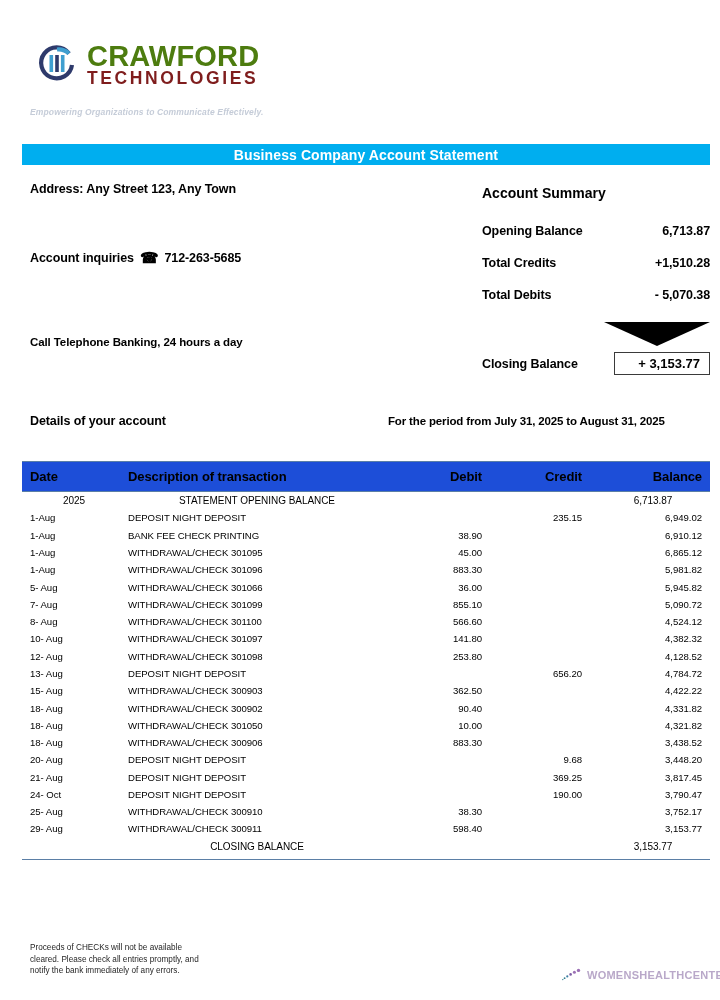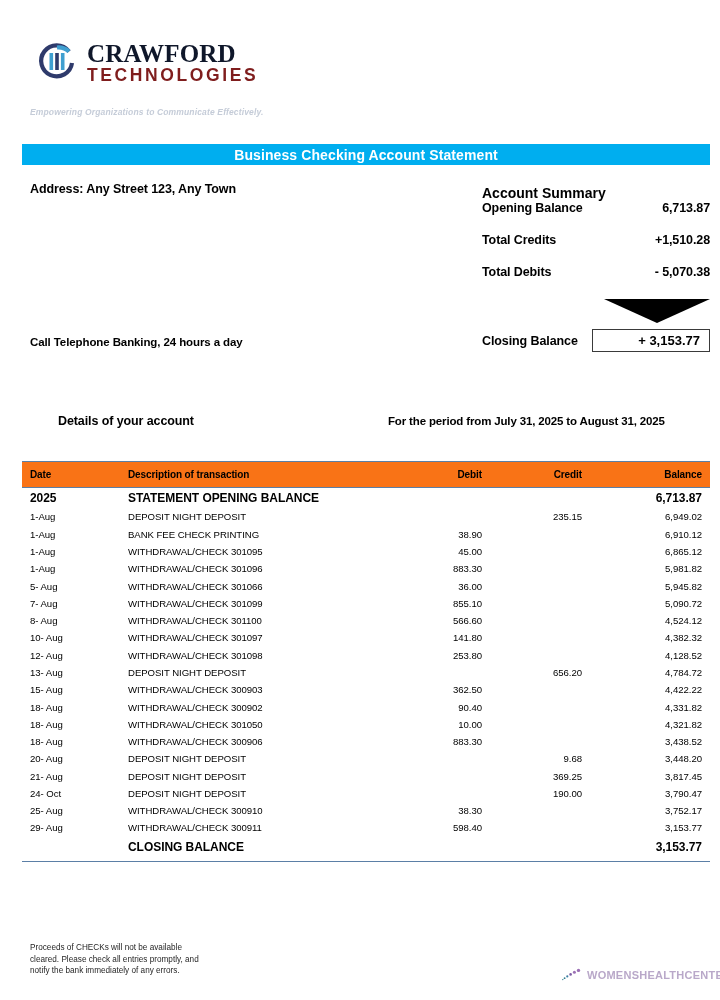--- a/index.html
+++ b/index.html
@@ -12,22 +12,22 @@
     overflow: hidden;
   }
   .page { position: relative; width: 720px; height: 1000px; padding: 0; }
 
   
   .logo-block { position: absolute; left: 36px; top: 42px; }
   .logo-row { display: flex; align-items: center; gap: 9px; }
   .logo-mark { width: 42px; height: 42px; flex: none; }
   .logo-words { line-height: 0.97; }
   .logo-word1 {
-    font-size: 25px; font-weight: bold; letter-spacing: 0.2px;
-    color: #0f172a; display: block; font-family: Liberation Serif, serif;
+    font-size: 29px; font-weight: bold; letter-spacing: 0.2px;
+    color: #4d7c0f; display: block; font-family: Liberation Sans, sans-serif;
   }
   .logo-word2 {
     font-size: 17.5px; font-weight: bold; letter-spacing: 2.6px;
     color: #7f1d1d; display: block; font-family: "Liberation Sans", sans-serif;
   }
   .tagline {
     position: absolute; left: 30px; top: 107px;
     font-size: 8.5px; font-style: italic; font-weight: bold;
     color: #c5ccd8; letter-spacing: 0.15px;
   }
@@ -52,21 +52,21 @@
     display: flex; align-items: center; gap: 6px;
   }
   .phone-glyph { font-size: 15px; line-height: 1; }
   .banking-hours {
     position: absolute; left: 30px; top: 292px;
     font-size: 11.5px; font-weight: bold; letter-spacing: -0.1px; margin-top: 44px;
   }
 
   
   .summary { position: absolute; left: 482px; top: 185px; width: 228px; }
-  .summary-title { font-size: 14px; font-weight: bold; margin-bottom: 0; }
+  .summary-title { font-size: 14px; font-weight: bold; margin-bottom: 23px; }
   .summary-row {
     display: flex; justify-content: space-between; align-items: baseline;
     font-size: 12.5px; font-weight: bold; margin-bottom: 18px;
   }
   .summary-row .lbl { letter-spacing: -0.1px; }
   .summary-row .val { letter-spacing: -0.1px; }
   .arrow-wrap { height: 26px; position: relative; }
   .arrow {
     position: absolute; right: 0; top: 2px;
     width: 0; height: 0;
@@ -74,57 +74,57 @@
     border-right: 53px solid transparent;
     border-top: 24px solid #000000;
   }
   .closing-row {
     display: flex; align-items: center; justify-content: space-between;
     margin-top: 6px;
   }
   .closing-label { font-size: 12.5px; font-weight: bold; letter-spacing: -0.1px; }
   .closing-box {
     border: 1.5px solid #3a3a3a; background: #ffffff;
-    width: 118px; height: 23px;
+    width: 96px; height: 23px;
     display: flex; align-items: center; justify-content: flex-end;
     padding-right: 9px;
     font-size: 13px; font-weight: bold;
   }
 
   
   .details-label {
     position: absolute; left: 30px; top: 414px;
-    font-size: 12.5px; font-weight: bold; letter-spacing: -0.1px; margin-left: 28px;
+    font-size: 12.5px; font-weight: bold; letter-spacing: -0.1px;
   }
   .period-label {
     position: absolute; left: 388px; top: 415px;
     font-size: 11.5px; font-weight: bold; letter-spacing: -0.15px;
   }
 
   
   .table { position: absolute; left: 22px; top: 461px; width: 688px; }
   table { width: 100%; border-collapse: collapse; }
   thead th {
-    background: #f97316;
+    background: #1d4ed8;
     border-top: 1.5px solid #5b7fa6;
     border-bottom: 1.5px solid #5b7fa6;
-    font-size: 10px; font-weight: bold;
+    font-size: 13px; font-weight: bold;
     padding: 7px 0 7px 0;
     text-align: left; letter-spacing: -0.1px;
   }
   thead th.num { text-align: right; }
   tbody td {
     font-size: 9.6px;
     padding: 3.15px 0;
     letter-spacing: -0.05px;
     vertical-align: baseline;
     white-space: nowrap;
   }
   tbody td.num { text-align: right; }
-  tbody tr.emphasis td { font-weight: bold; font-size: 12px; }
+  tbody tr.emphasis td { font-weight: normal; font-size: 10px; text-align: center; }
   .c-date  { width: 96px;  padding-left: 8px !important; }
   .c-desc  { width: 268px; padding-left: 10px !important; }
   .c-debit { width: 118px; padding-right: 22px !important; }
   .c-credit{ width: 100px; padding-right: 22px !important; }
   .c-bal   { width: 106px; padding-right: 8px !important; }
   thead th.c-date { padding-left: 8px; }
   thead th.c-desc { padding-left: 10px; }
   thead th.c-debit { padding-right: 22px; }
   thead th.c-credit { padding-right: 22px; margin-top: 32px; }
   thead th.c-bal { padding-right: 8px; }
@@ -171,27 +171,32 @@
       </span>
       <span class="logo-words">
         <span class="logo-word1">CRAWFORD</span>
         <span class="logo-word2">TECHNOLOGIES</span>
       </span>
     </div>
   </div>
   <div class="tagline">Empowering Organizations to Communicate Effectively.</div>
 
   <div class="banner">
-    <span class="banner-text">Business Checking Account Statement</span>
+    <span class="banner-text">Business Company Account Statement</span>
   </div>
 
   <div class="info-left">
     <div class="info-line">Address: Any Street 123, Any Town</div>
   </div>
 
+  <div class="inquiries">
+    <span>Account inquiries</span>
+    <span class="phone-glyph">☎</span>
+    <span>712-263-5685</span>
+  </div>
 
   <div class="banking-hours">Call Telephone Banking, 24 hours a day</div>
 
   <div class="summary">
     <div class="summary-title">Account Summary</div>
 
     <div class="summary-row">
       <span class="lbl">Opening Balance</span>
       <span class="val">6,713.87</span>
     </div>

